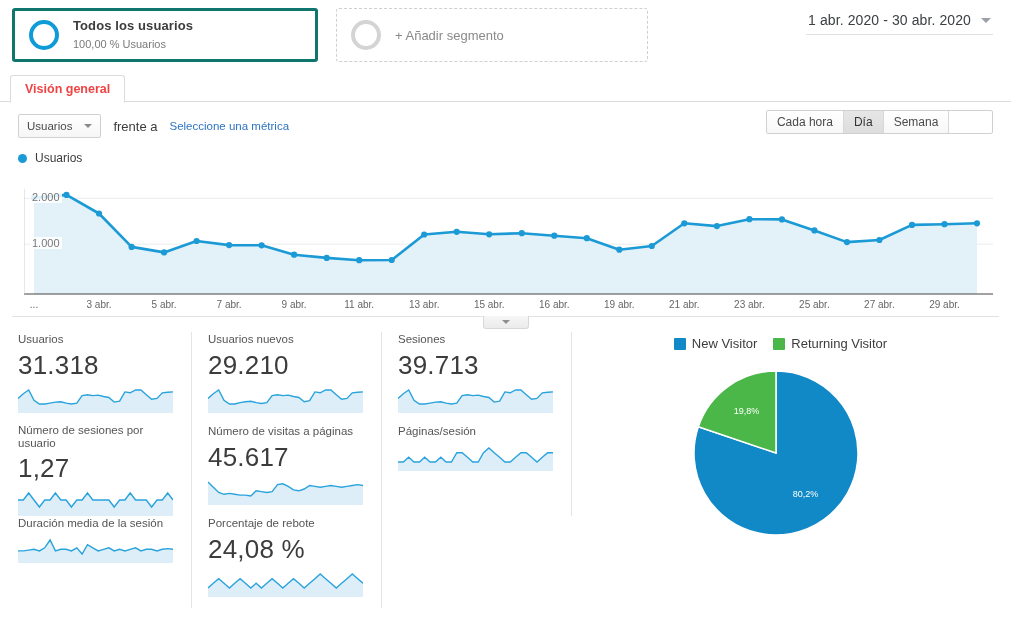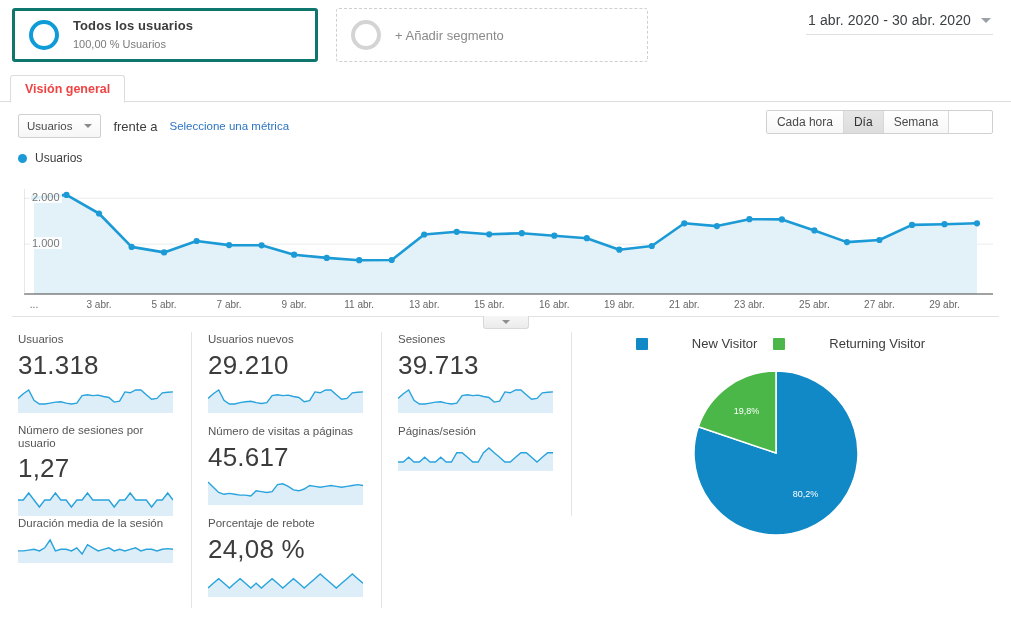--- a/index.html
+++ b/index.html
@@ -301,21 +301,21 @@
     position: relative;
     padding-top: 4px;
   }
   .pie-legend {
     display: flex;
     justify-content: center;
     align-items: center;
     gap: 16px;
     margin-left: 10px;
   }
-  .pl-item { display: flex; align-items: center; gap: 38px; }
+  .pl-item { display: flex; align-items: center; }
   .pl-swatch {
     width: 12px; height: 12px;
     margin-right: 6px;
     border-radius: 1px;
   }
   .pl-text {
     font-size: 13px;
     color: #3c3c3c;
   }
   .pie-holder {

